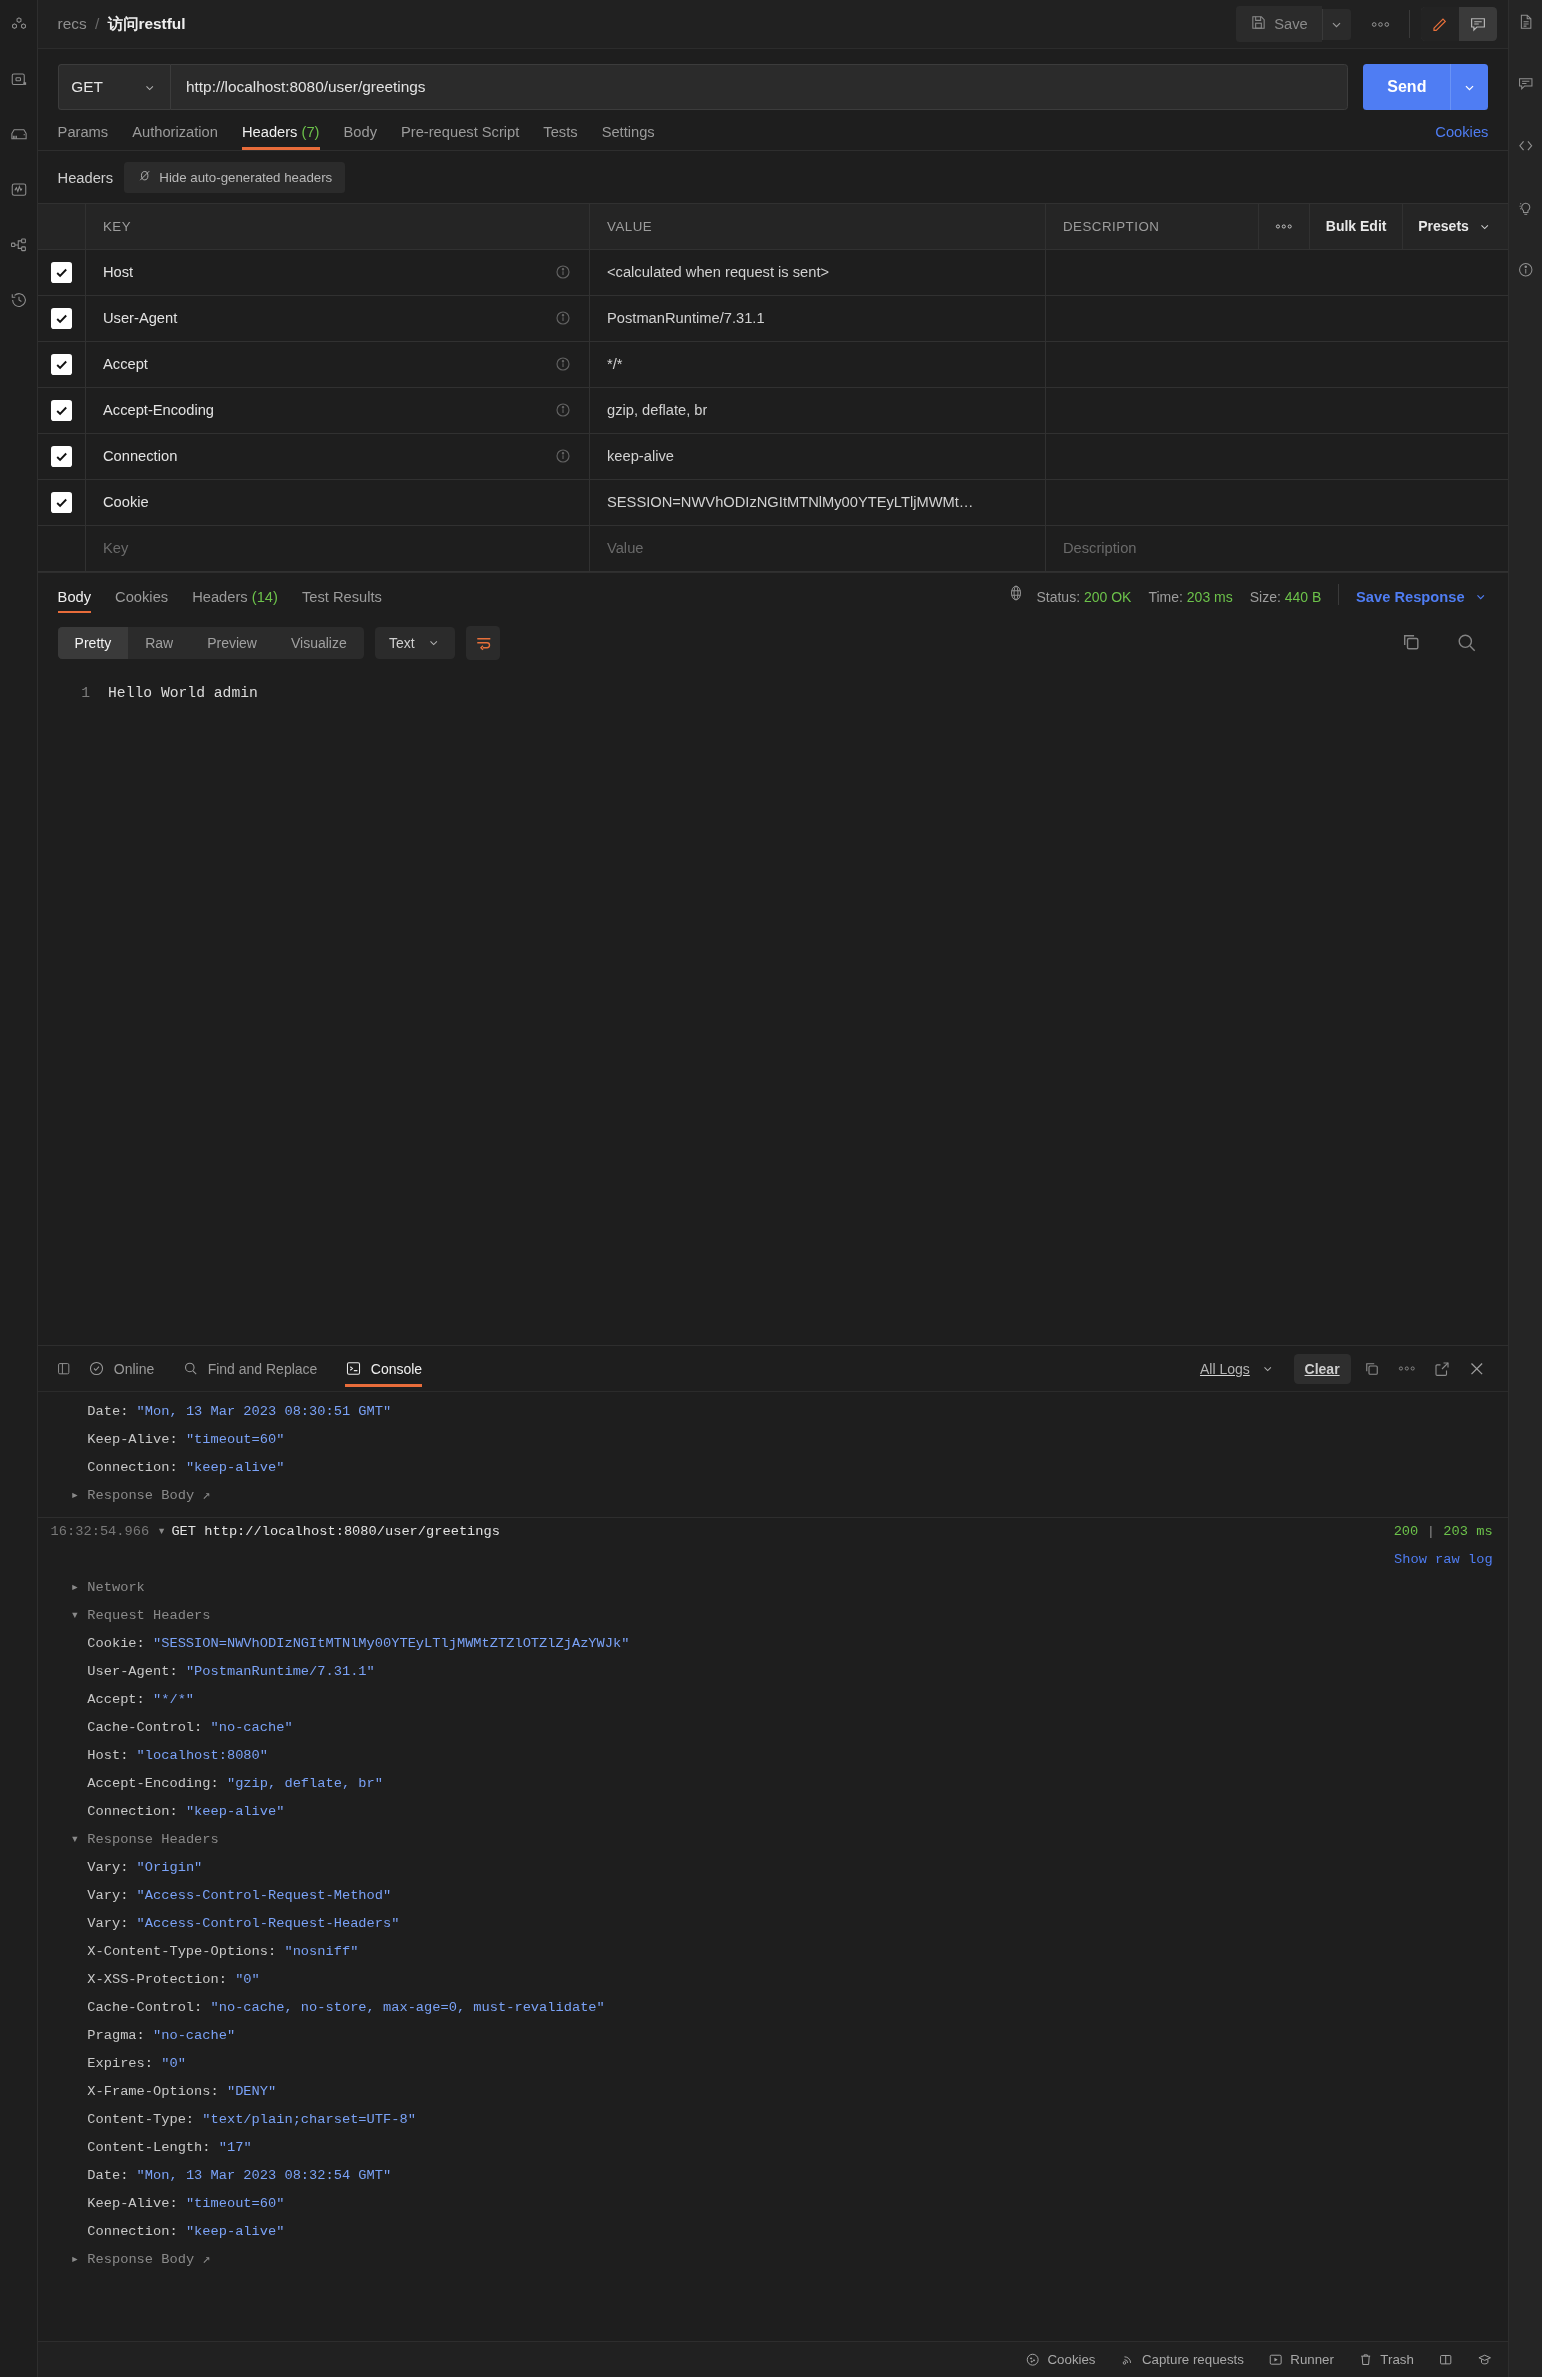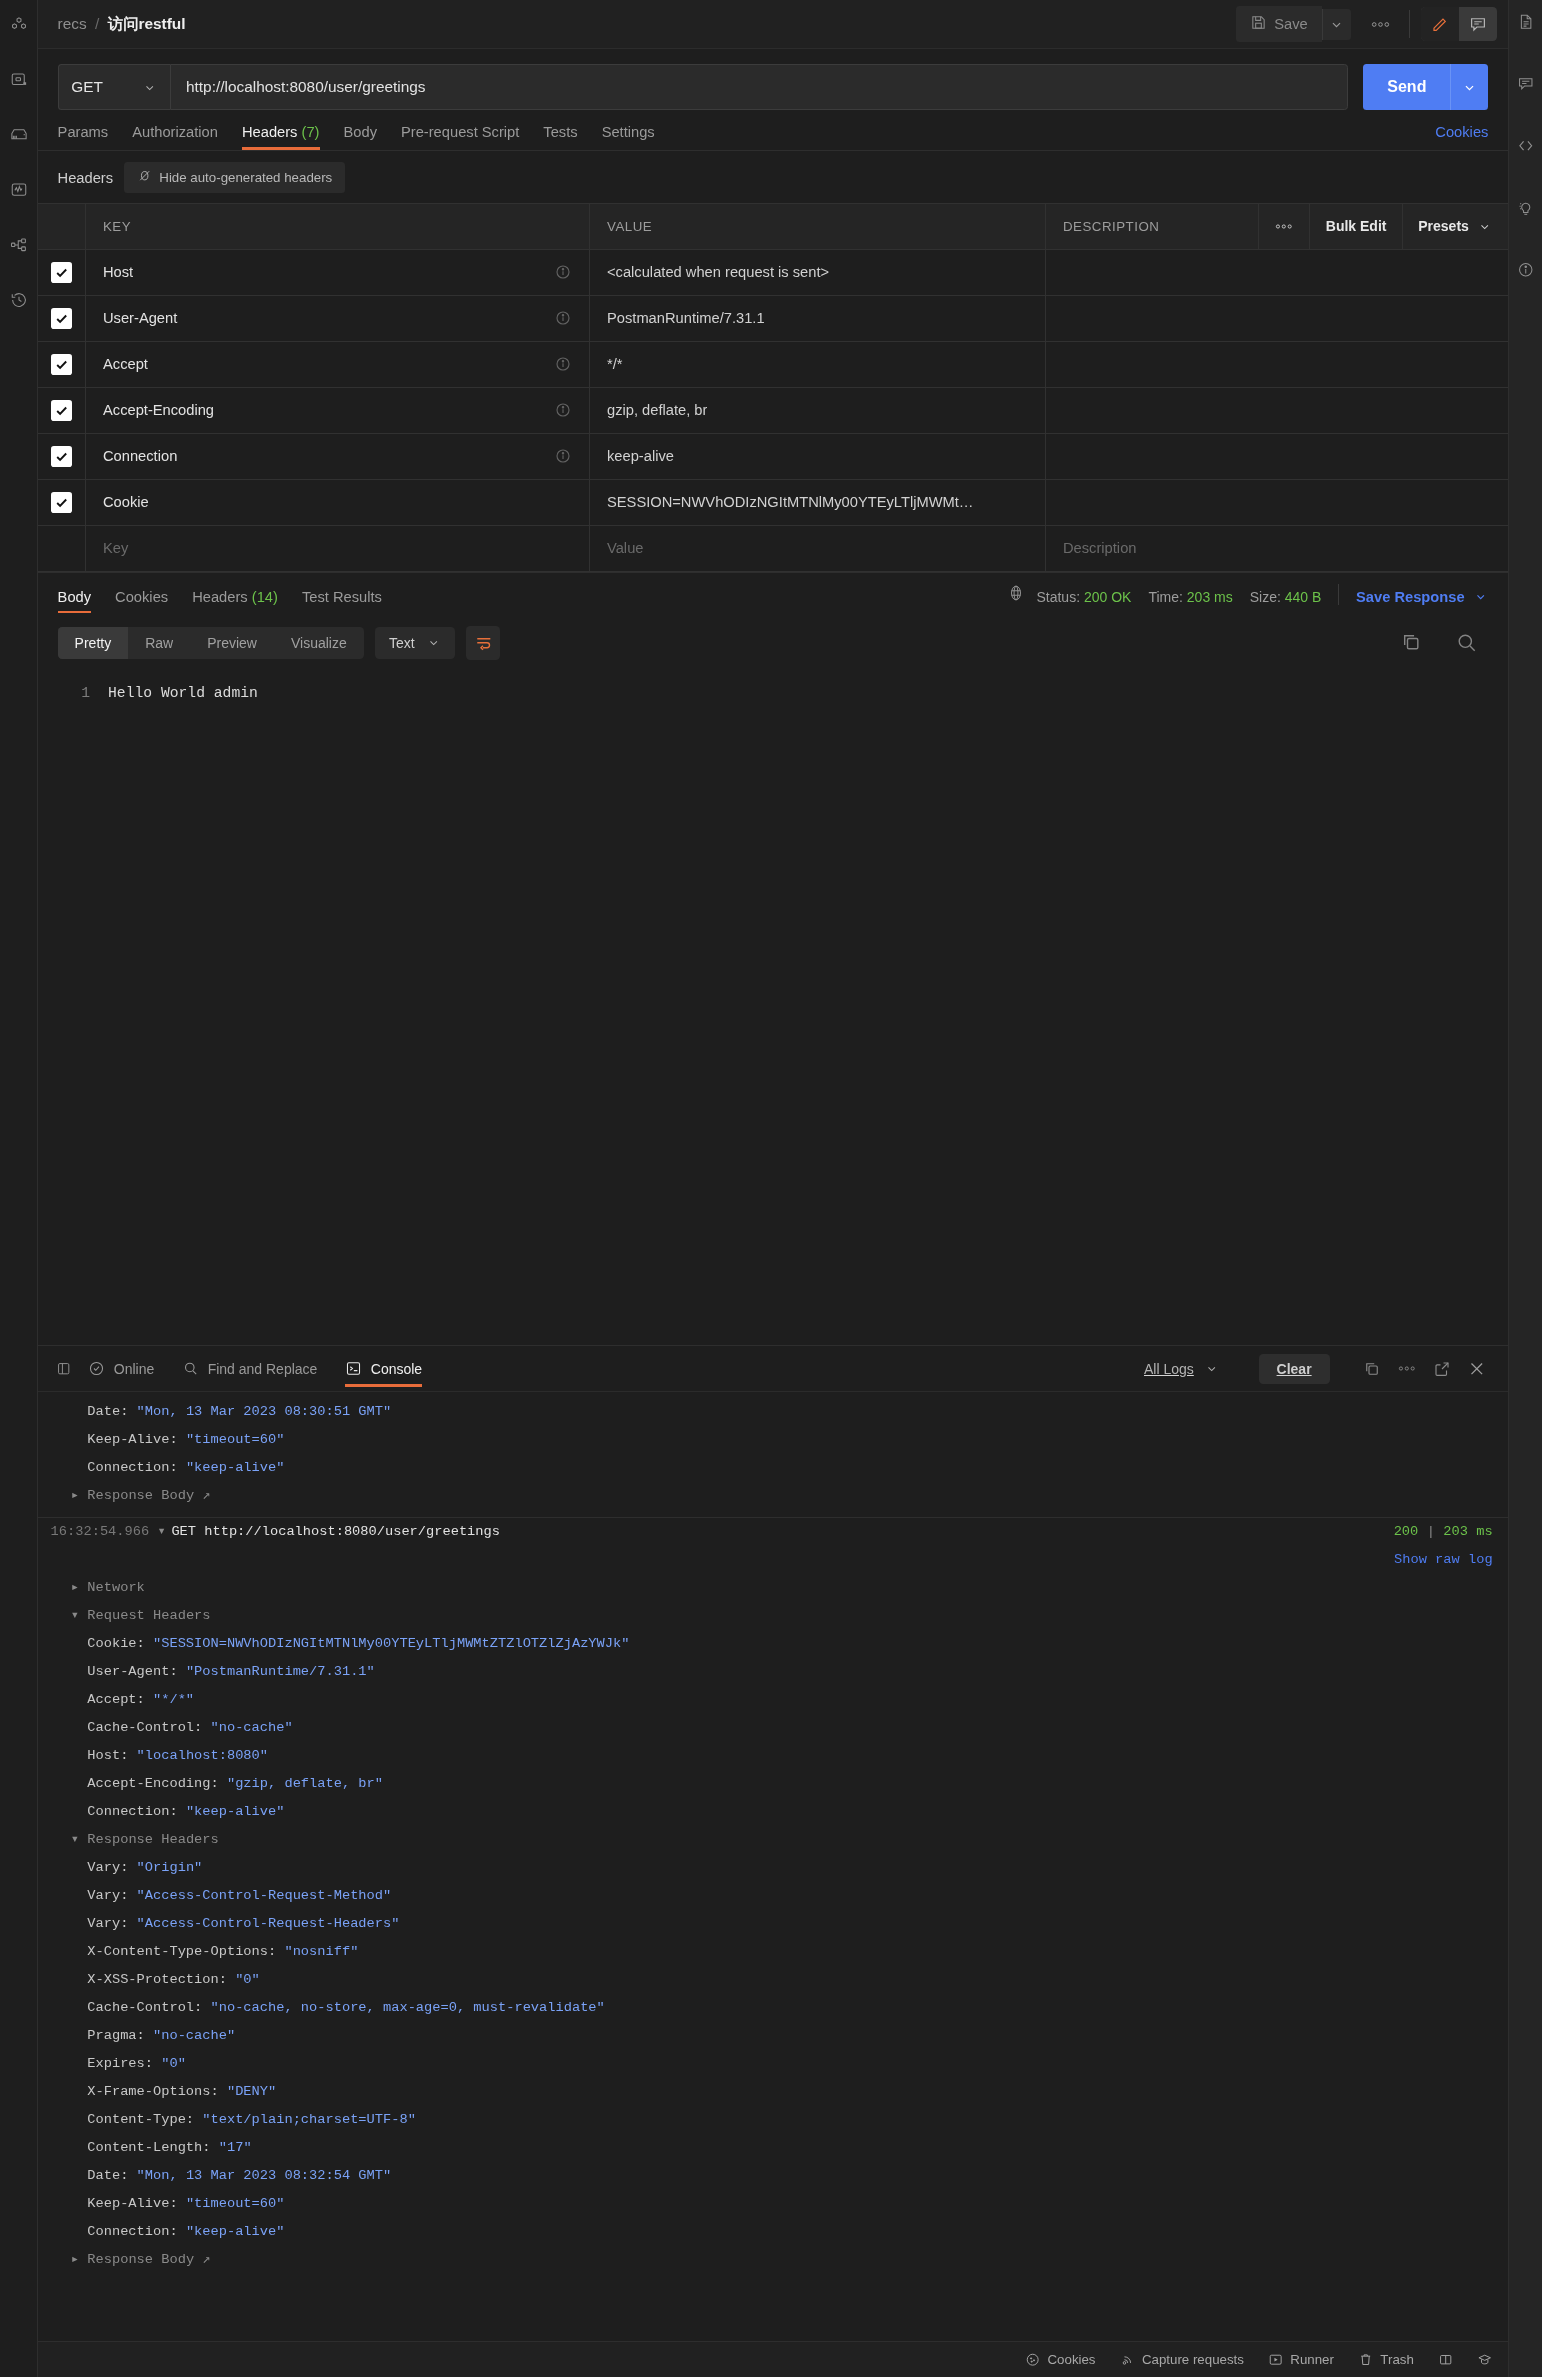--- a/index.html
+++ b/index.html
@@ -151,21 +151,21 @@
   .codetext { color:#dcdcdc; white-space:pre; }
 
   
   .console { height: 996px; flex:0 0 996px; display:flex; flex-direction:column; background:#1e1e1e; border-top:0.7px solid #2e2e2e; }
   .conbar { height:46px; display:flex; align-items:center; padding: 0 15.4px; gap:0; position:relative; border-bottom:0.7px solid #2b2b2b;}
   .conbar-item { display:flex; align-items:center; gap:8.4px; font-size:14px; color:#9a9a9a; padding: 0 14px; height:100%; position:relative; }
   .conbar-item.active { color:#f0f0f0; }
   .conbar-item.active::after { content:""; position:absolute; left:14px; right:14px; bottom:4.2px; height:2.8px; background:#e86c3a; }
   .conbar-right { margin-left:auto; display:flex; align-items:center; gap:4px;text-decoration:underline; }
   .alllogs { display:flex;align-items:center;gap:9.8px;font-size:14px;color:#b4b4b4; padding:0 12.6px;}
-  .clearbtn { background:#2e2e2e; border-radius:4.2px; font-size:14px; color:#cfcfcf; padding:7px 18px; margin:0 23px; font-weight:600;}
+  .clearbtn { background:#2e2e2e; border-radius:4.2px; font-size:14px; color:#cfcfcf; padding:7px 11px; margin:0 2px; font-weight:600;}
   .conicon { width:31px;height:31px;display:flex;align-items:center;justify-content:center;opacity:.75; }
 
   .conlog { flex:1 1 auto; overflow:hidden; font-family:"Liberation Mono", monospace; font-size:13.7px; line-height:28px; padding-top: 5.6px; }
   .logline { white-space:pre; color:#c8c8c8; }
   .lk { color:#c8c8c8; }
   .lv { color:#7aa2f7; }
   .muted { color:#8a8a8a; }
   .ts { color:#787878; }
   .sep-row { border-top:0.7px solid #2e2e2e; margin: 7px 0 0 0; }
   .reqhdr-row { display:flex; align-items:center; padding-right:15.4px; }

